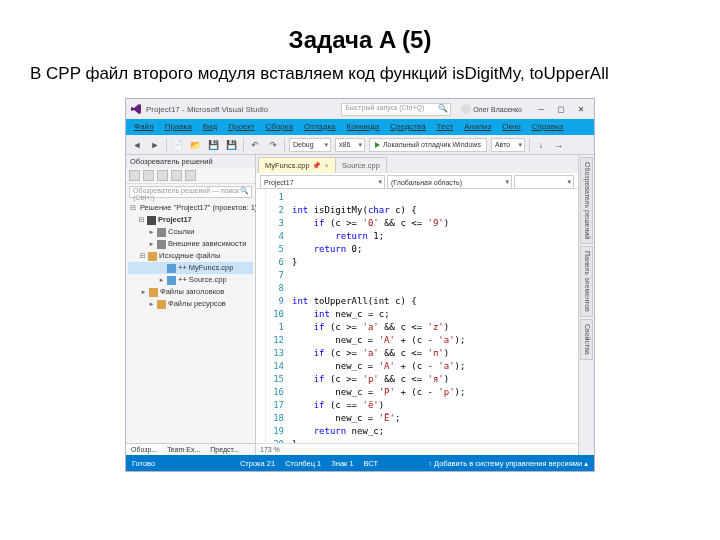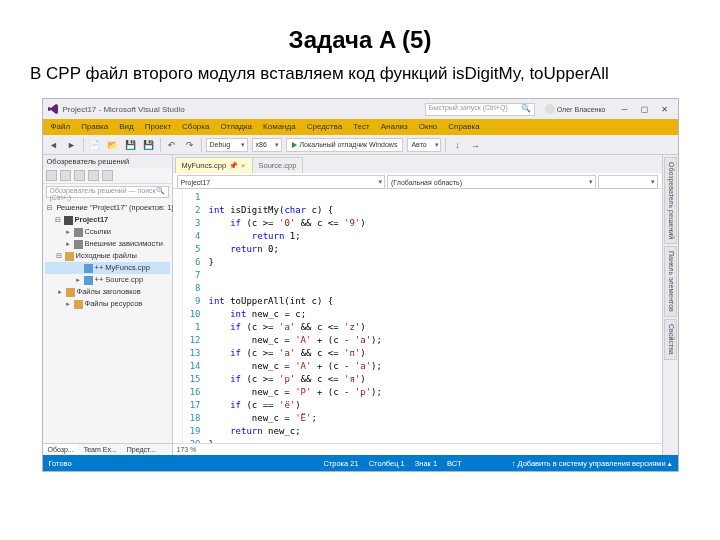--- a/index.html
+++ b/index.html
@@ -1,34 +1,34 @@
 <!DOCTYPE html>
 <html><head>
 <meta charset="utf-8">
 <style>
   * { box-sizing: border-box; }
   body { margin:0; font-family:"Segoe UI",Arial,sans-serif; background:#fff; }
   .slide { width:720px; height:540px; position:relative; padding:20px 30px; }
   .title { text-align:center; font-weight:bold; font-size:24px; margin:6px 0 10px; }
   .subtitle { font-size:17px; margin-bottom:14px; }
-  .vs { width:637px; height:374px; margin:0 auto; background:#eab308; border:1px solid #b6b6c8; font-size:8px; color:#333; display:flex; flex-direction:column; }
+  .vs { width:470px; height:374px; margin:0 auto; background:#0ea5e9; border:1px solid #b6b6c8; font-size:8px; color:#333; display:flex; flex-direction:column; }
   
   .tb { height:20px; background:#eeeef2; display:flex; align-items:center; padding:0 4px; gap:4px; }
   .vsicon { width:12px; height:12px; display:flex; align-items:center; }
   .tb-title { font-size:8px; color:#555; }
   .tb-spacer { flex:1; }
   .qlaunch { border:1px solid #ccc; background:#fff; height:13px; width:110px; font-size:7px; padding:0 14px 0 3px; color:#999; position:relative; }
   .qlaunch::after{content:"🔍";position:absolute;right:2px;top:0;font-size:8px;color:#888;}
   .winbtns { display:flex; gap:2px; margin-left:6px; }
   .winbtn { width:18px; height:12px; display:flex; align-items:center; justify-content:center; color:#444; }
   .user { display:flex; align-items:center; gap:2px; margin-left:6px; font-size:7px; color:#444;}
   .user-ico{width:10px;height:10px;border-radius:50%;background:#ddd;}
   
   .menu { height:16px; display:flex; gap:7px; padding:2px 6px; font-size:8px; color:#333; }
-  .menu span{padding:1px 2px;}
+  .menu span{padding:1px 2px;text-decoration:underline;}
   
   .toolbar { height:20px; background:#eeeef2; border-bottom:1px solid #ccc; display:flex; align-items:center; gap:4px; padding:0 4px; }
   .tool { width:14px; height:14px; display:flex; align-items:center; justify-content:center; color:#555; font-size:9px; }
   .sep { width:1px; height:14px; background:#ccc; }
   .combo { border:1px solid #ccc; background:#fff; height:14px; font-size:7px; padding:0 10px 0 3px; display:flex; align-items:center; position:relative; color:#333;}
   .combo::after{content:"▾";position:absolute;right:2px;font-size:7px;color:#666;}
   .startbtn { background:#fff; border:1px solid #ccc; height:14px; padding:0 5px; display:flex; align-items:center; gap:3px; font-size:7px;}
   .startbtn .tri{width:0;height:0;border-left:5px solid #388a34;border-top:3px solid transparent;border-bottom:3px solid transparent;}
   
   .body { flex:1; display:flex; min-height:0; }

